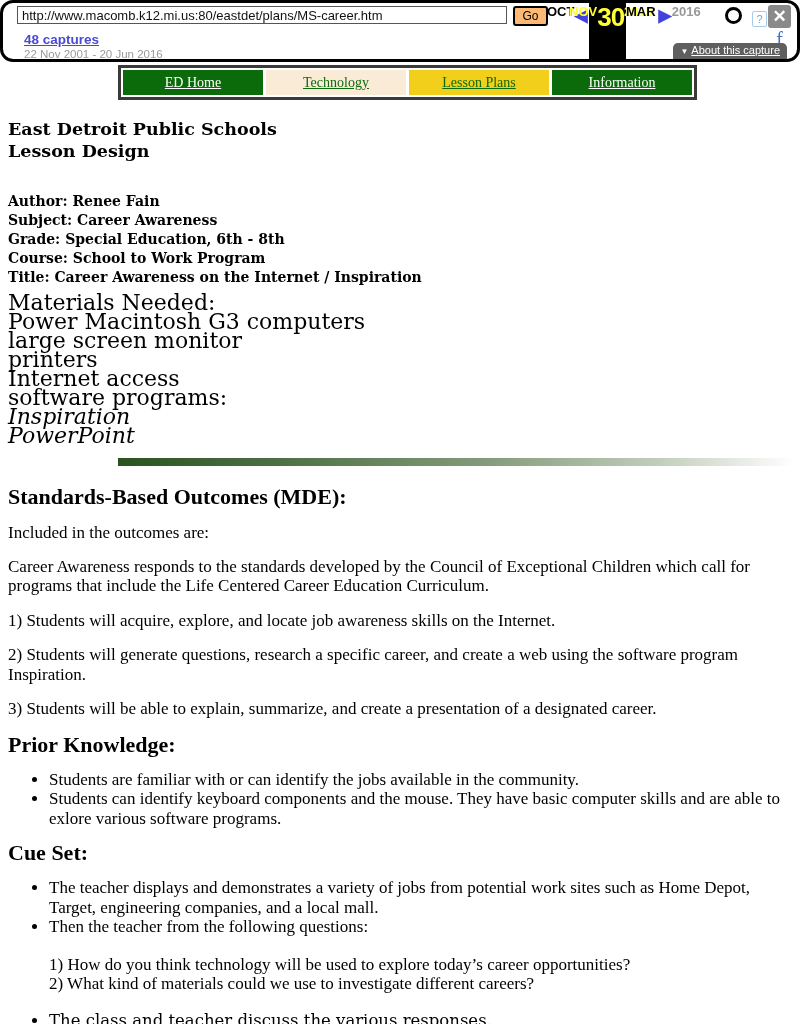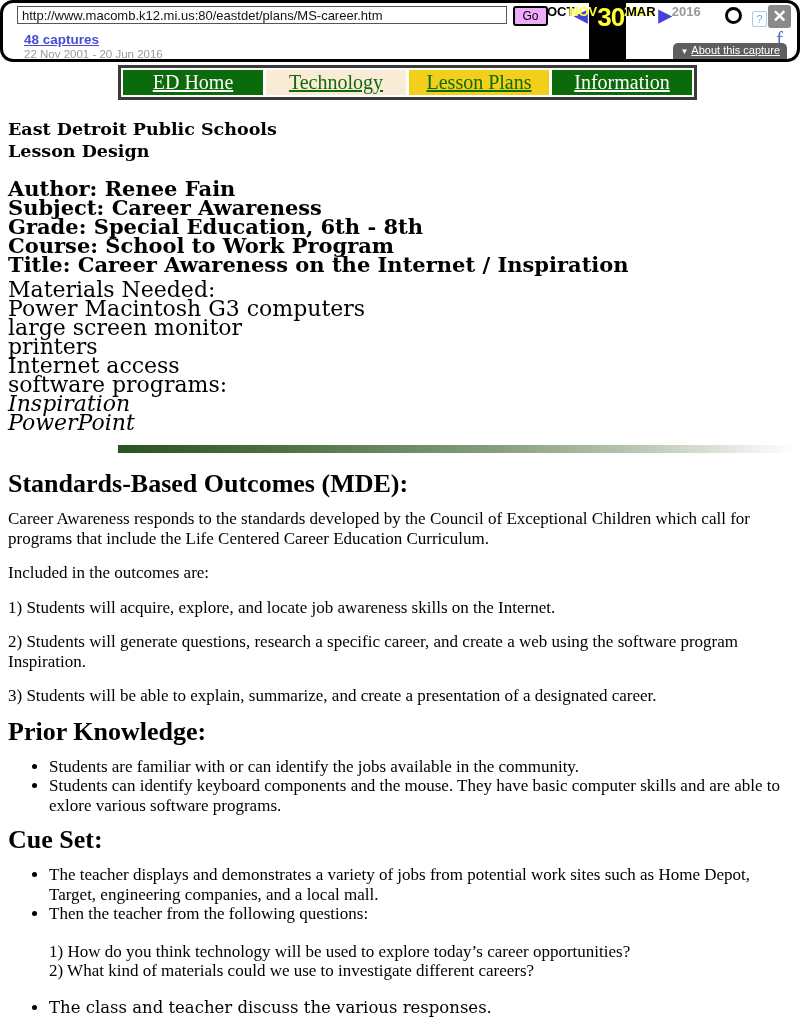--- a/index.html
+++ b/index.html
@@ -4,21 +4,21 @@
 <style>
   html,body { margin:0; padding:0; background:#fff; }
   body { width:800px; height:1024px; overflow:hidden; position:relative; }
 
   
   .wb-toolbar { position:relative; height:56px; background:#fff; border:3px solid #000;
                 border-radius:13px; font-family:"Liberation Sans",sans-serif; z-index:5; }
   .wb-blackcol { position:absolute; left:586px; top:0; width:37px; height:100%; background:#000; }
   .wb-url { position:absolute; left:14px; top:3px; width:480px; height:16px; font-size:13px;
             border:1px solid #555; padding:0 4px; color:#111; font-family:"Liberation Sans",sans-serif; }
-  .wb-go { position:absolute; left:510px; top:3px; width:35px; height:20px; background:#f0abfc;
+  .wb-go { position:absolute; left:510px; top:3px; width:35px; height:20px; background:#fdba74;
            border:2px solid #000; border-radius:3px; font-size:12px; line-height:14px;
            font-family:"Liberation Sans",sans-serif; cursor:pointer; }
   .wb-captures { position:absolute; left:21px; top:29px; font-size:13.5px; font-weight:bold;
                  color:#4A4AD5; text-decoration:underline; cursor:pointer; }
   .wb-range { position:absolute; left:21px; top:45px; font-size:11.5px; color:#999; }
 
   .wb-col { position:absolute; top:0; height:100%; display:flex; flex-direction:row;
             justify-content:space-between; box-sizing:border-box; padding:2px 0 2px;
             text-align:center; font-weight:bold; }
   .wb-col-prev { left:544px; width:42px; }
@@ -46,39 +46,39 @@
   .wb-about { position:absolute; right:10px; bottom:0; background:#5F5F5F; color:#fff;
               font-size:11px; line-height:13px; padding:1px 7px 1px; border-radius:5px 5px 0 0;
               cursor:pointer; white-space:nowrap; }
   .wb-about .tri { font-size:8px; margin-right:3px; }
   .wb-about .lbl { text-decoration:underline; }
 
   
   .navbar { margin:3px 0 0 118px; width:579px; box-sizing:border-box; border:3px solid #3A3A3A;
             background:#fff; padding:2px; display:flex; gap:3px; }
   .nav-cell { flex:1; height:25px; display:flex; align-items:center; justify-content:center;
-              font-family:"Liberation Serif",serif; font-size:20px; text-decoration:underline;
+              font-family:"Liberation Serif",serif; font-size:14px; text-decoration:underline;
               cursor:pointer; }
   .nav-green { background:#0B6B0B; color:#FFFFFF; }
   .nav-cream { background:#FAEBD7; color:#0B6B0B; }
   .nav-gold  { background:#F2CF1A; color:#0B6B0B; }
 
   
   .content { padding:0 8px; color:#000; }
   .doc-title { font-family:"DejaVu Serif",serif; font-weight:bold; font-size:17.5px;
                line-height:22px; margin-top:18px; }
-  .meta { font-family:"DejaVu Serif",serif; font-weight:bold; font-size:21px;
-          line-height:19px; margin-top:17px; }
+  .meta { font-family:"DejaVu Serif",serif; font-weight:bold; font-size:14px;
+          line-height:19px; margin-top:30px; }
   .materials { font-family:"DejaVu Serif",serif; font-size:22px; line-height:19px; margin-top:6px; }
   .materials .it { font-style:italic; }
   .hr-grad { margin:13px 0 0 110px; width:676px; height:8px;
              background:linear-gradient(to right,#2A5220 0%,#4F7245 25%,#859C7C 55%,#C2CEBC 80%,#ffffff 100%); }
 
   .sec { font-family:"Liberation Serif",serif; font-size:17px; line-height:19.5px; }
-  .sec-h { font-family:"Liberation Serif",serif; font-weight:bold; font-size:26px; line-height:22px; }
+  .sec-h { font-family:"Liberation Serif",serif; font-weight:bold; font-size:22px; line-height:22px; }
   .mt20 { margin-top:20px; } .mt14 { margin-top:14px; } .mt15 { margin-top:15px; }
   .para-std { max-width:776px; }
 
   ul.blist { margin:14px 0 0 0; padding-left:41px; }
   ul.blist li { margin:0; padding:0; }
   .questions { margin:18px 0 0 41px; }
   .final-li { font-family:"DejaVu Serif",serif; font-size:16.5px; line-height:19.5px; }
 </style>
 </head>
 <body>
@@ -150,23 +150,23 @@
     <div>Internet access</div>
     <div>software programs:</div>
     <div class="it">Inspiration</div>
     <div class="it">PowerPoint</div>
   </div>
 
   <div class="hr-grad"></div>
 
   <div class="sec-h mt20">Standards-Based Outcomes (MDE):</div>
 
+  <div class="sec mt15">Included in the outcomes are:</div>
+
   <div class="sec mt14 para-std">Career Awareness responds to the standards developed by the Council of Exceptional Children which call for programs that include the Life Centered Career Education Curriculum.</div>
-
-  <div class="sec mt15">Included in the outcomes are:</div>
 
   <div class="sec mt15">1) Students will acquire, explore, and locate job awareness skills on the Internet.</div>
   <div class="sec mt15">2) Students will generate questions, research a specific career, and create a web using the software program Inspiration.</div>
   <div class="sec mt15">3) Students will be able to explain, summarize, and create a presentation of a designated career.</div>
 
   <div class="sec-h mt15">Prior Knowledge:</div>
 
   <ul class="blist sec">
     <li>Students are familiar with or can identify the jobs available in the community.</li>
     <li>Students can identify keyboard components and the mouse. They have basic computer skills and are able to exlore various software programs.</li>

